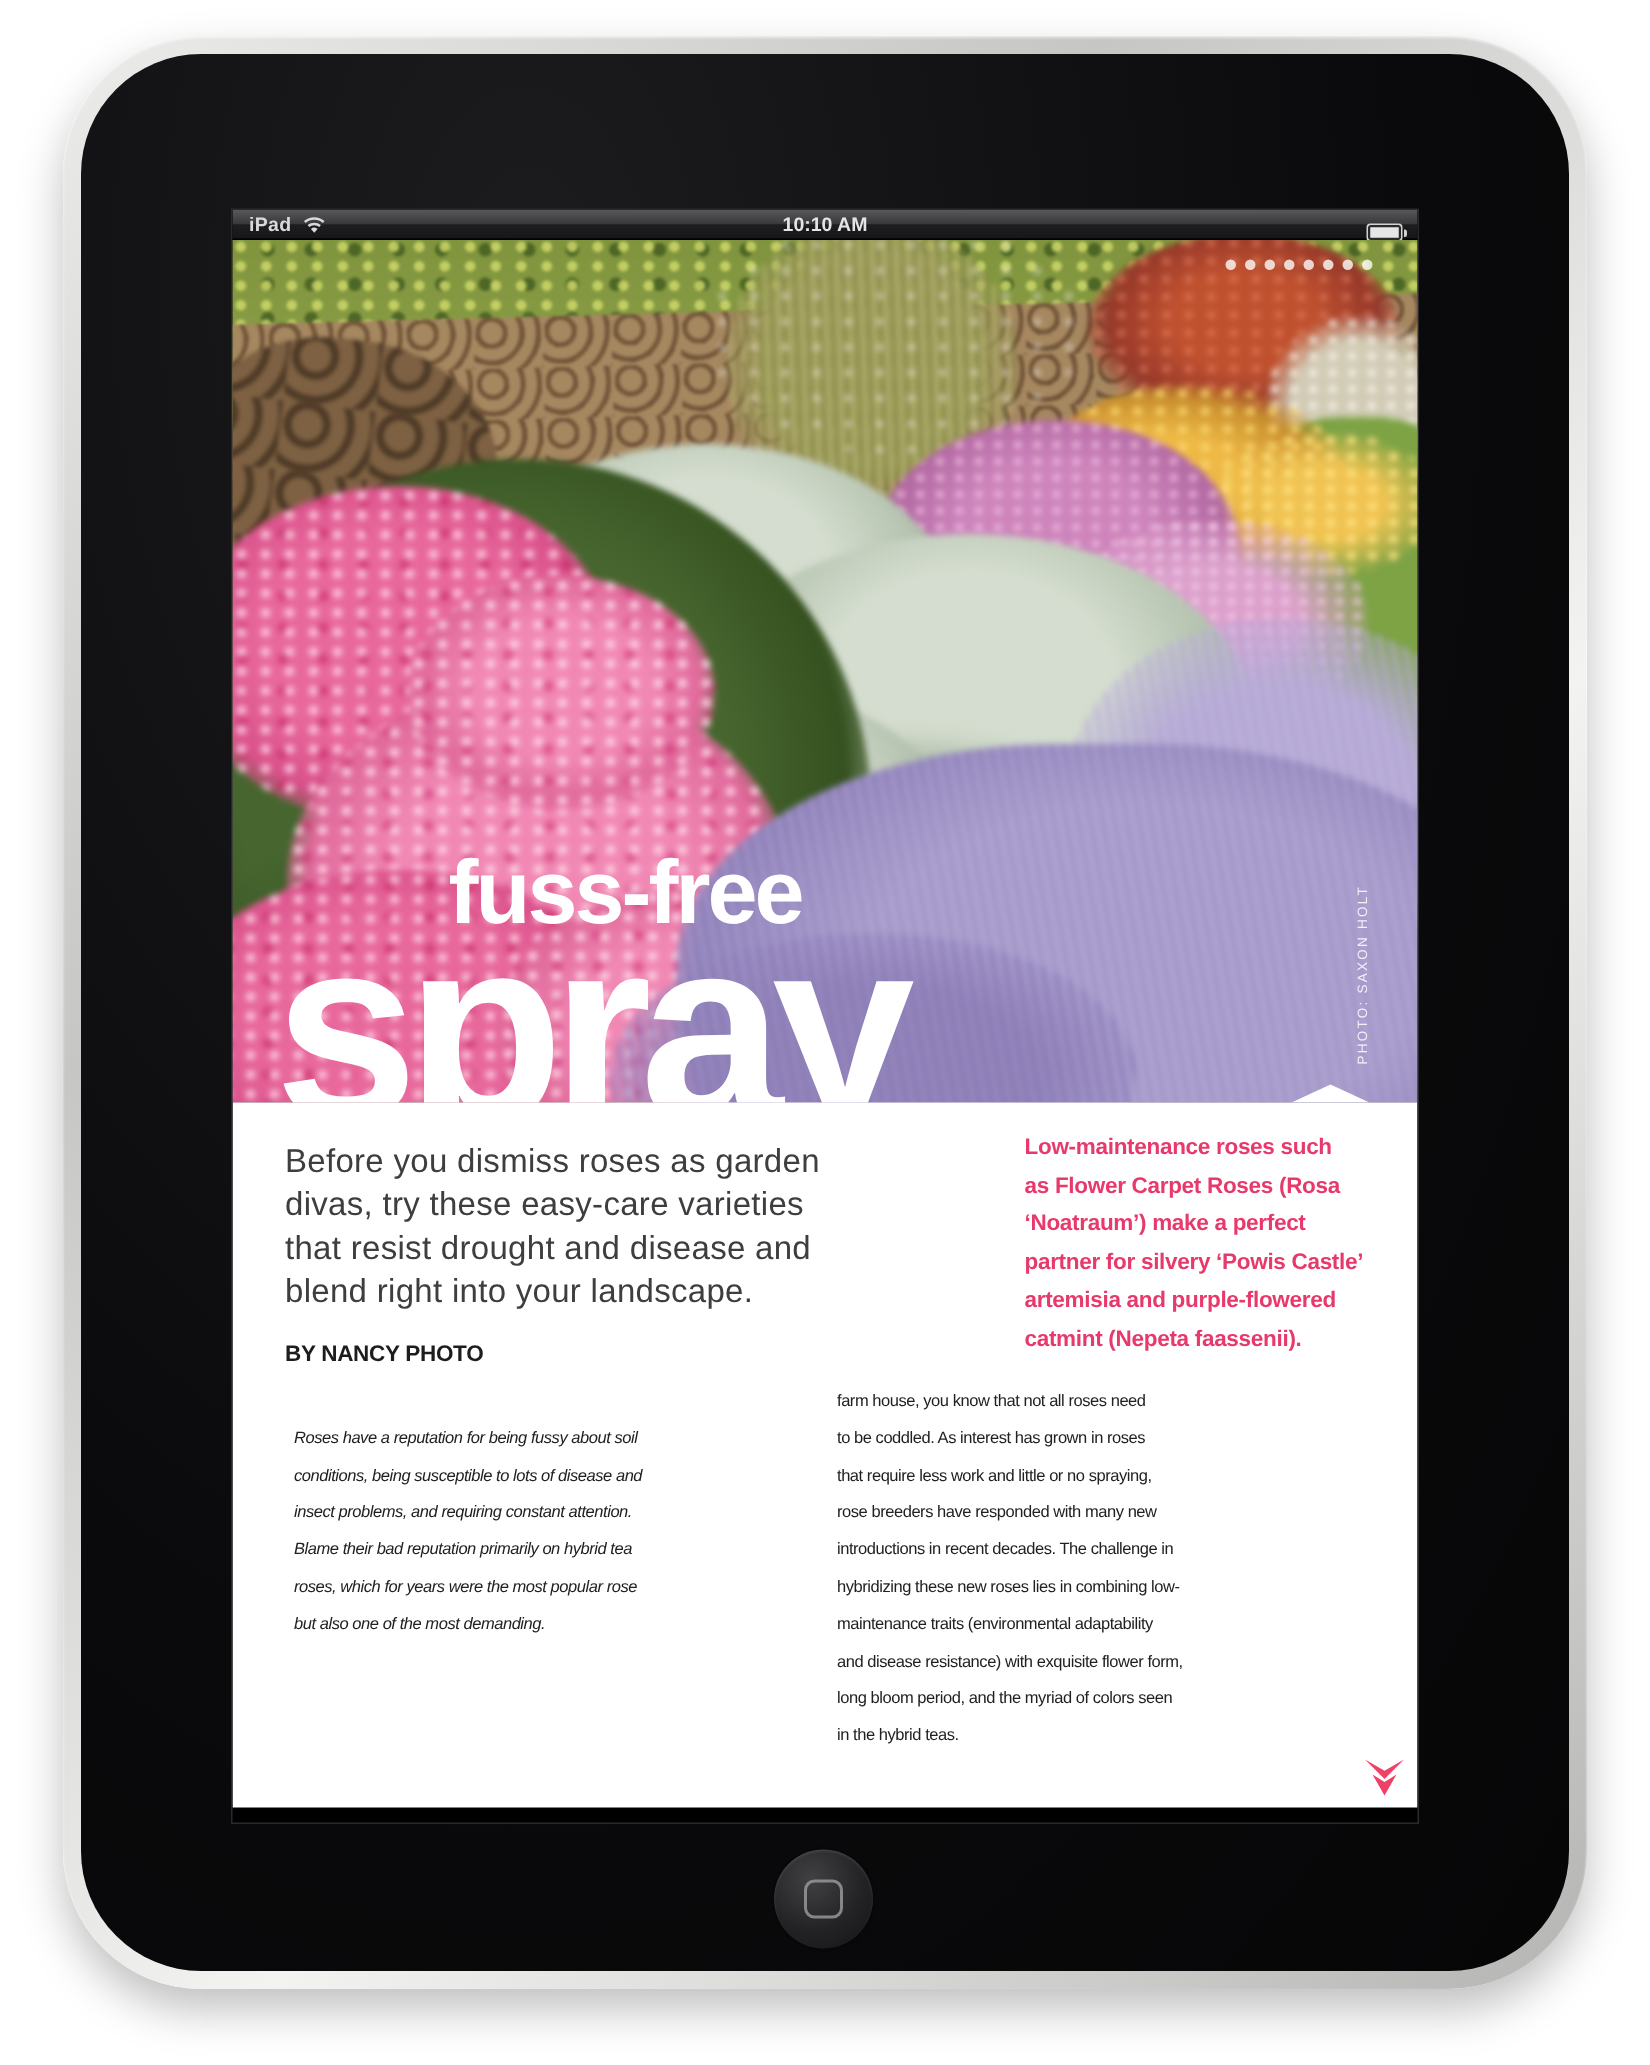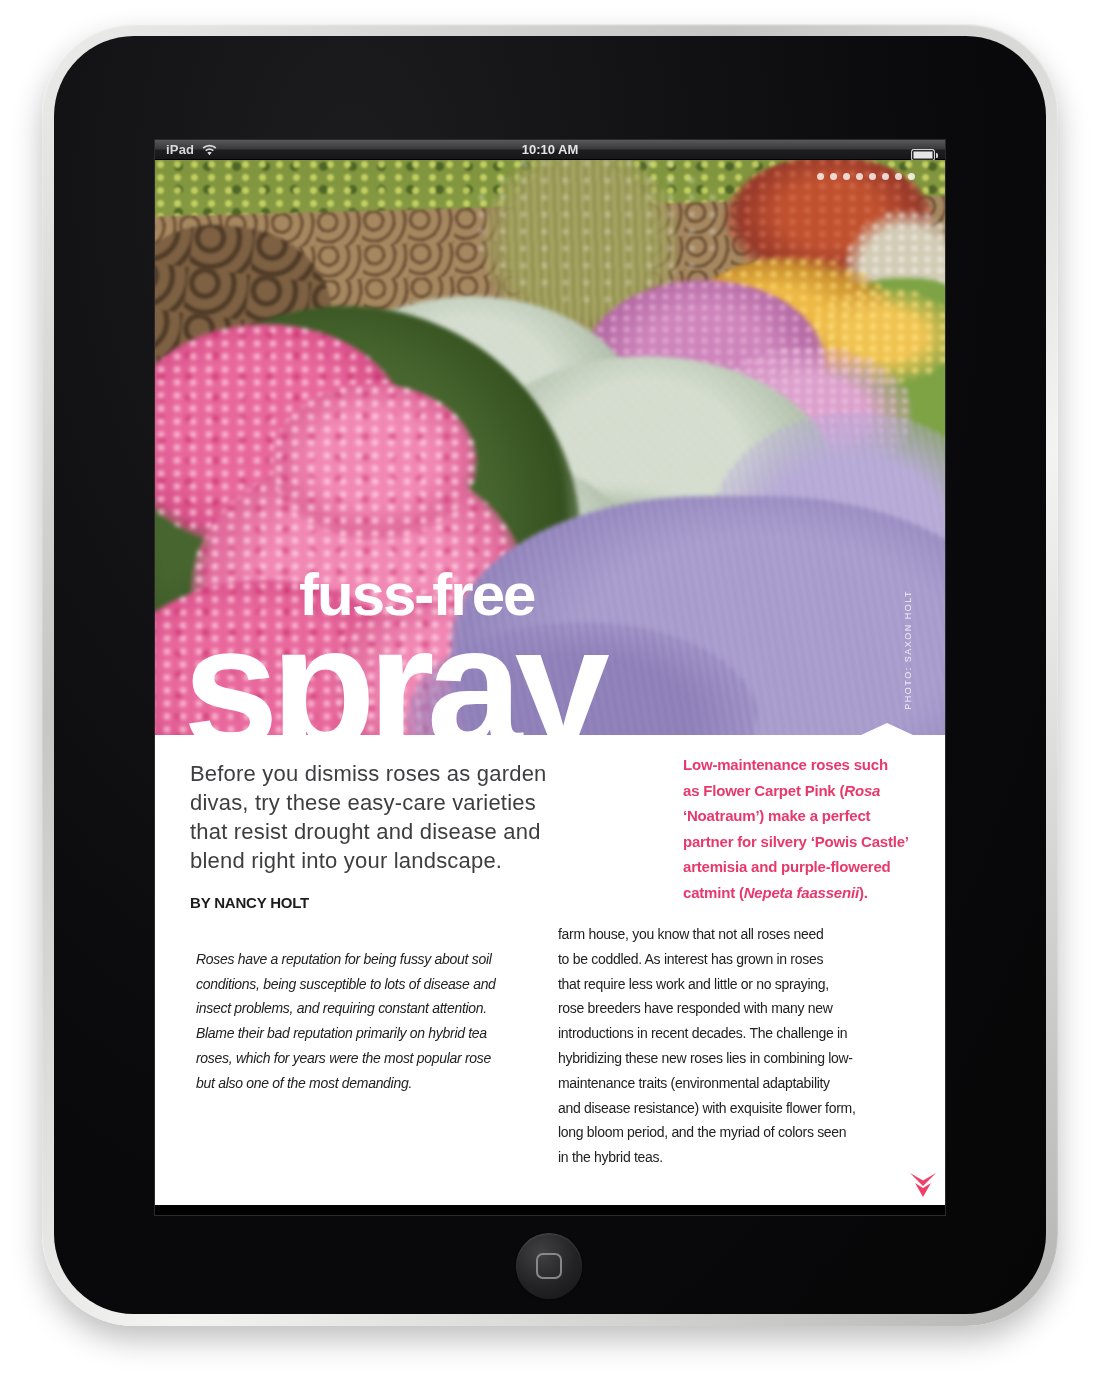--- a/index.html
+++ b/index.html
@@ -141,24 +141,24 @@
 
   .notch{position:absolute;bottom:0;left:706px;width:0;height:0;z-index:26;
          border-left:26px solid transparent;border-right:26px solid transparent;border-bottom:12px solid #ffffff;}
 
   
   .page{position:relative;width:790px;height:470px;background:#ffffff;}
   .intro{position:absolute;left:35px;top:24px;width:430px;white-space:pre-line;
          color:#3e3d40;font-size:22px;line-height:29px;letter-spacing:.2px;}
   .caption{position:absolute;left:528px;top:17px;width:250px;white-space:pre-line;
            font-size:15px;font-weight:bold;line-height:25.5px;letter-spacing:-.2px;}
-  .caption .it{font-style:italic;}
+  .caption .it{}
   .byline{position:absolute;left:35px;top:159px;color:#1d1d1f;font-size:15px;font-weight:bold;letter-spacing:-.2px;}
   .bodycol{position:absolute;top:187px;white-space:pre-line;color:#232022;
-           font-size:14px;line-height:24.8px;letter-spacing:-.3px;}
+           font-size:11px;line-height:24.8px;letter-spacing:-.3px;}
   .col1{left:41px;width:386px;font-style:italic;}
   .col2{left:403px;width:380px;}
   .para-indent{text-indent:24px;}
   .logo{position:absolute;left:754px;top:437px;width:28px;height:26px;}
 
   
   .homebtn{position:absolute;left:474px;top:1209px;width:66px;height:66px;border-radius:50%;
            background:radial-gradient(circle at 38% 30%, #414144 0%, #232326 55%, #141416 100%);
            box-shadow:inset 0 1px 2px rgba(255,255,255,.12), 0 0 2px rgba(0,0,0,.8);}
   .homesq{position:absolute;left:20px;top:20px;width:26px;height:26px;border:2.5px solid #97979b;
@@ -233,26 +233,26 @@
         <div class="credit">PHOTO: SAXON HOLT</div>
         <div class="notch"></div>
       </div>
 
       <div class="page">
         <div class="intro">Before you dismiss roses as garden
 divas, try these easy-care varieties
 that resist drought and disease and
 blend right into your landscape.</div>
         <div class="caption" style="color:#e8396c"><span>Low-maintenance roses such
-as Flower Carpet Pink (</span><span class="it">Rosa</span><span>
+as Flower Carpet Roses (</span><span class="it">Rosa</span><span>
 ‘Noatraum’) make a perfect
 partner for silvery ‘Powis Castle’
 artemisia and purple-flowered
 catmint (</span><span class="it">Nepeta faassenii</span><span>).</span></div>
-        <div class="byline">BY NANCY HOLT</div>
+        <div class="byline">BY NANCY PHOTO</div>
         <div class="bodycol col1">
           <div>Roses have a reputation for being fussy about soil
 conditions, being susceptible to lots of disease and
 insect problems, and requiring constant attention.
 Blame their bad reputation primarily on hybrid tea
 roses, which for years were the most popular rose
 but also one of the most demanding.</div>
         </div>
         <div class="bodycol col2">farm house, you know that not all roses need
 to be coddled. As interest has grown in roses

